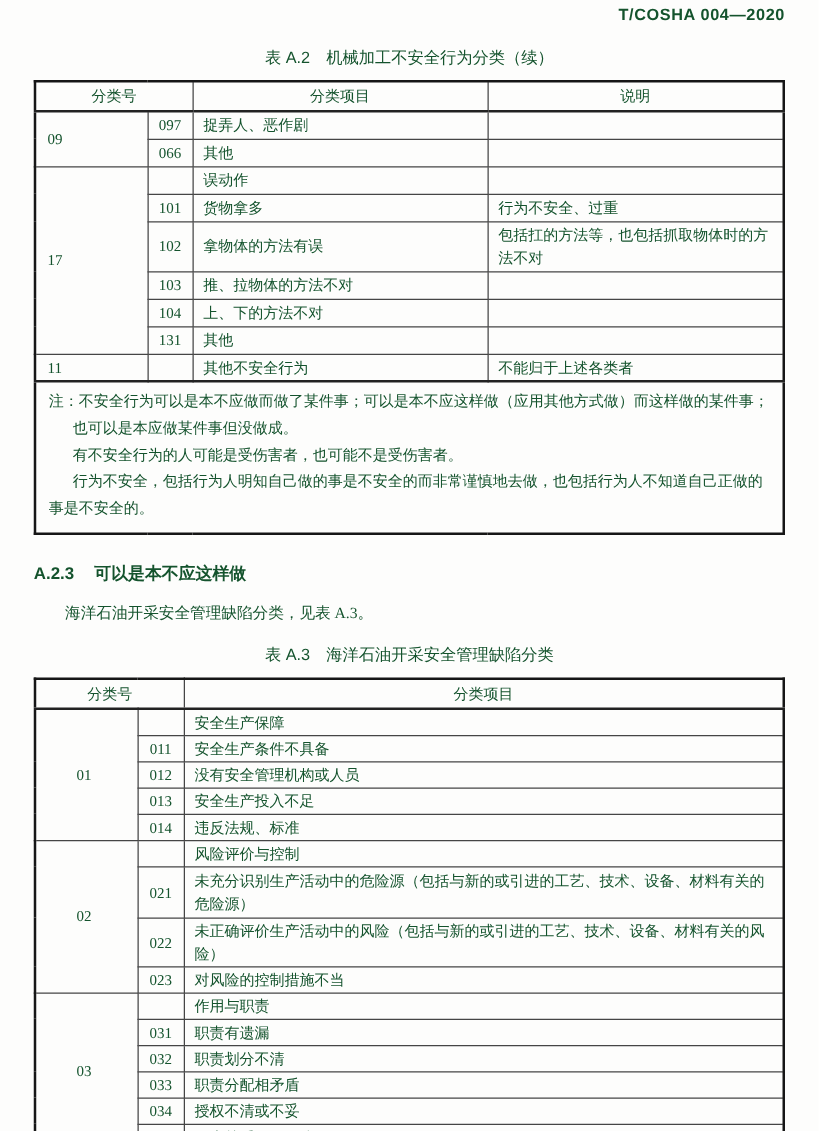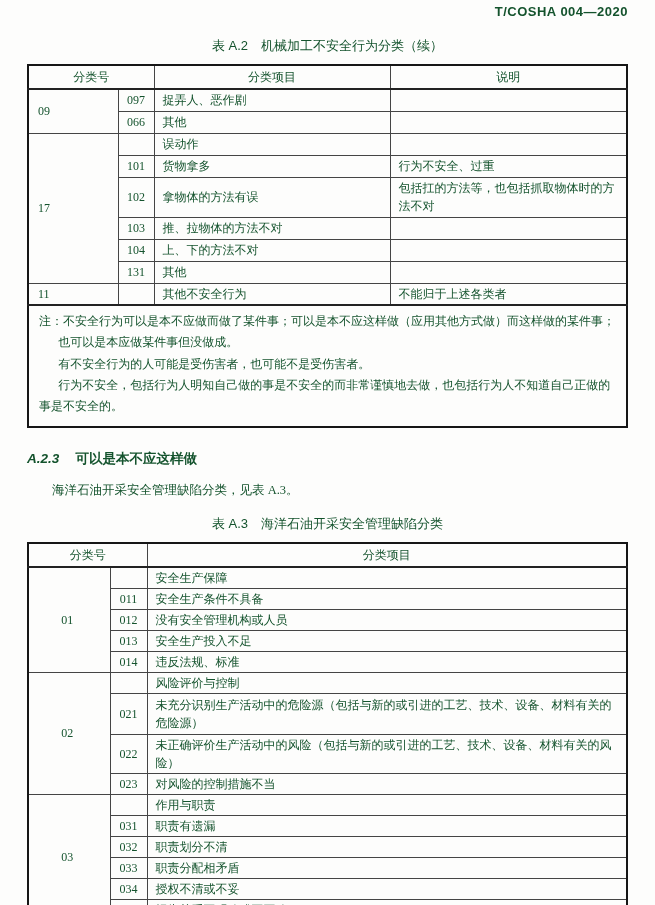--- a/index.html
+++ b/index.html
@@ -68,21 +68,21 @@
   .footnote-cell p { margin: 0; font-size: 12px; }
   .note-p1 { padding-left: 1.6em; text-indent: -1.6em; }
   .note-p2 { text-indent: 1.6em; }
   .note-p3 { text-indent: 1.6em; }
   .section-heading {
     margin-top: 22px;
     font-family: "Liberation Sans", sans-serif;
     font-weight: bold;
     font-size: 13.5px;
   }
-  .section-heading .sec-num { margin-right: 1.2em; font-style: italic; }
+  .section-heading .sec-num { margin-right: 1.2em; }
   .body-para {
     margin: 13px 0 0 0;
     font-size: 12.5px;
     text-indent: 2em;
     line-height: 1.5;
   }
 </style>
 </head>
 <body>
 

